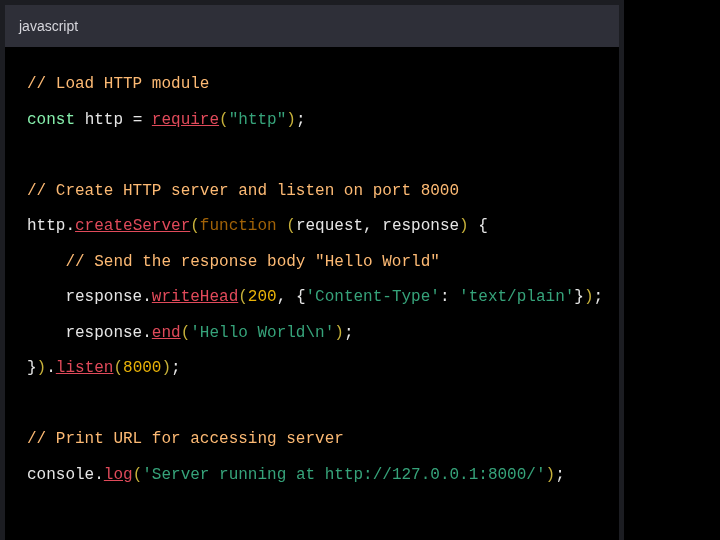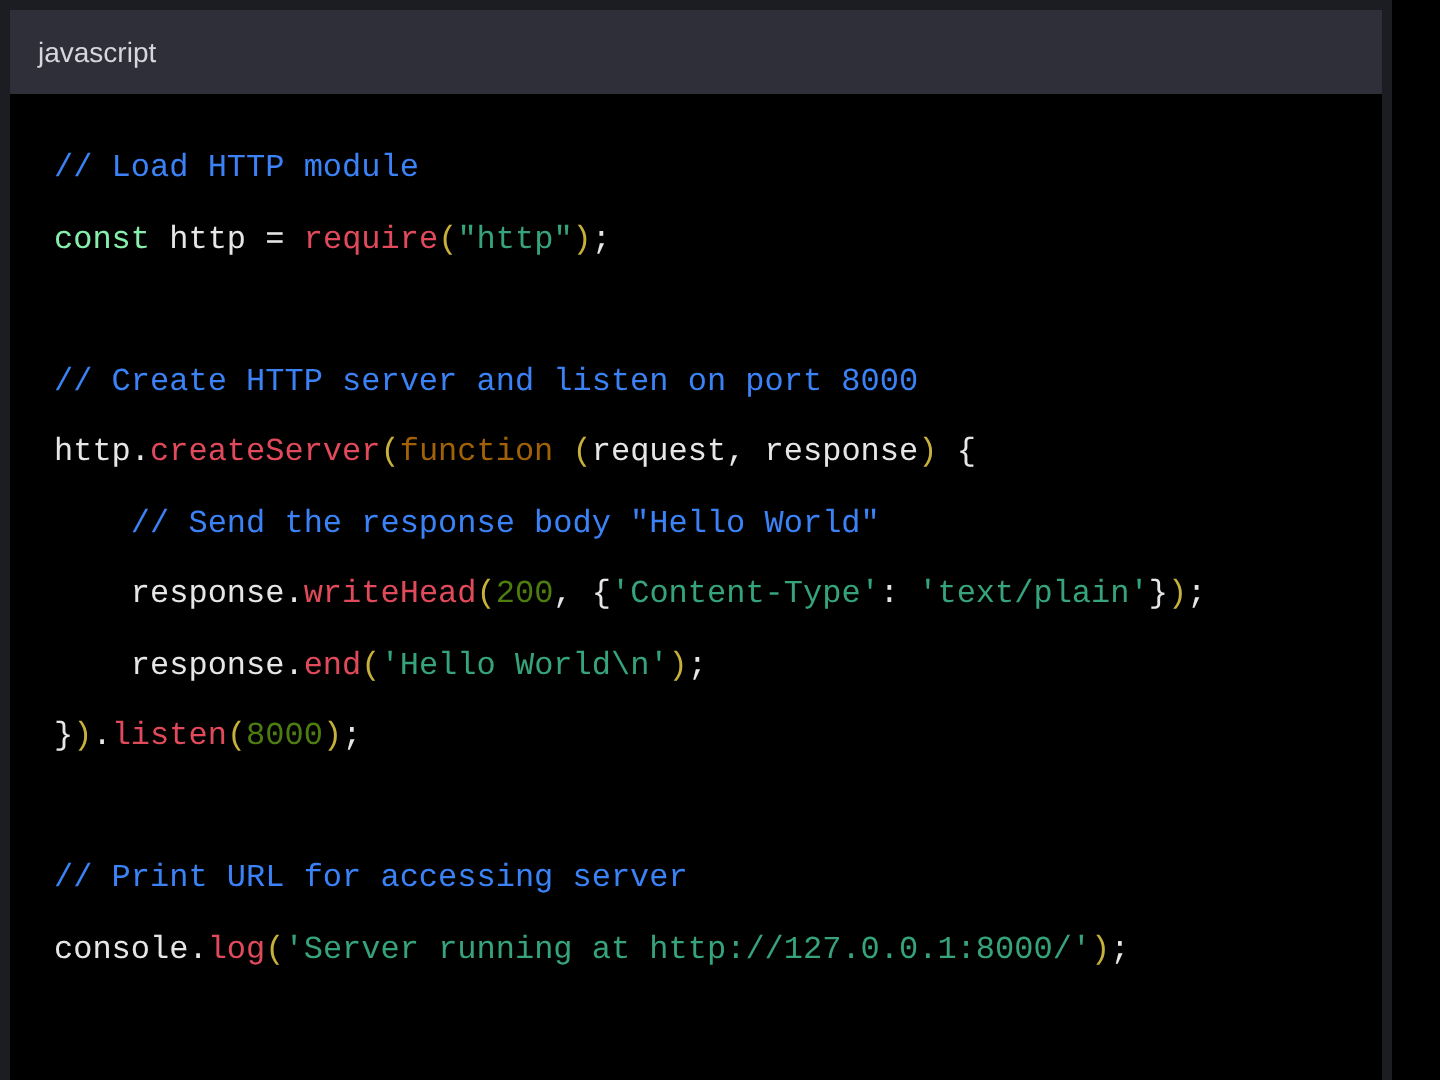--- a/index.html
+++ b/index.html
@@ -6,21 +6,21 @@
     body {
       width: 720px;
       height: 540px;
       background: #000;
       font-family: "Consolas", "Monaco", "Courier New", monospace;
       overflow: hidden;
     }
     .outer-wrap {
       background: #1c1d22;
       padding: 5px 5px 0 5px;
-      width: 696px;
+      width: 624px;
       height: 540px;
     }
     .header {
       background: #2e2f38;
       color: #d6d6dc;
       font-family: -apple-system, BlinkMacSystemFont, "Segoe UI", Arial, sans-serif;
       font-size: 14px;
       font-weight: 400;
       padding: 10px 14px;
       height: 42px;
@@ -30,29 +30,29 @@
     .code-area {
       background: #000;
       padding: 20px 0 20px 22px;
       font-size: 16px;
       line-height: 35.5px;
       white-space: pre;
       color: #fff;
       overflow: hidden;
       height: calc(540px - 42px - 5px);
     }
-    .tok-comment { color: #3b82f6; }
+    .tok-comment { color: #fdba74; }
     .tok-keyword { color: #86efac; }
     .tok-builtin { color: #e6e6e6; }
-    .tok-fn-call  { color: #e04a5a; }
+    .tok-fn-call  { color: #e04a5a; text-decoration: underline; }
     .tok-fn-kw    { color: #a16207; }
     .tok-paren    { color: #c7b13a; }
     .tok-brace    { color: #e6e6e6; }
     .tok-string   { color: #36a37a; }
-    .tok-number   { color: #4d7c0f; }
+    .tok-number   { color: #eab308; }
     .tok-op       { color: #e6e6e6; }
     .tok-ident    { color: #e6e6e6; }
     .tok-plain    { color: #e6e6e6; }
     .tok-dot      { color: #e6e6e6; }
   </style>
 </head>
 <body>
 
 <div class="outer-wrap">
   <div class="header">

